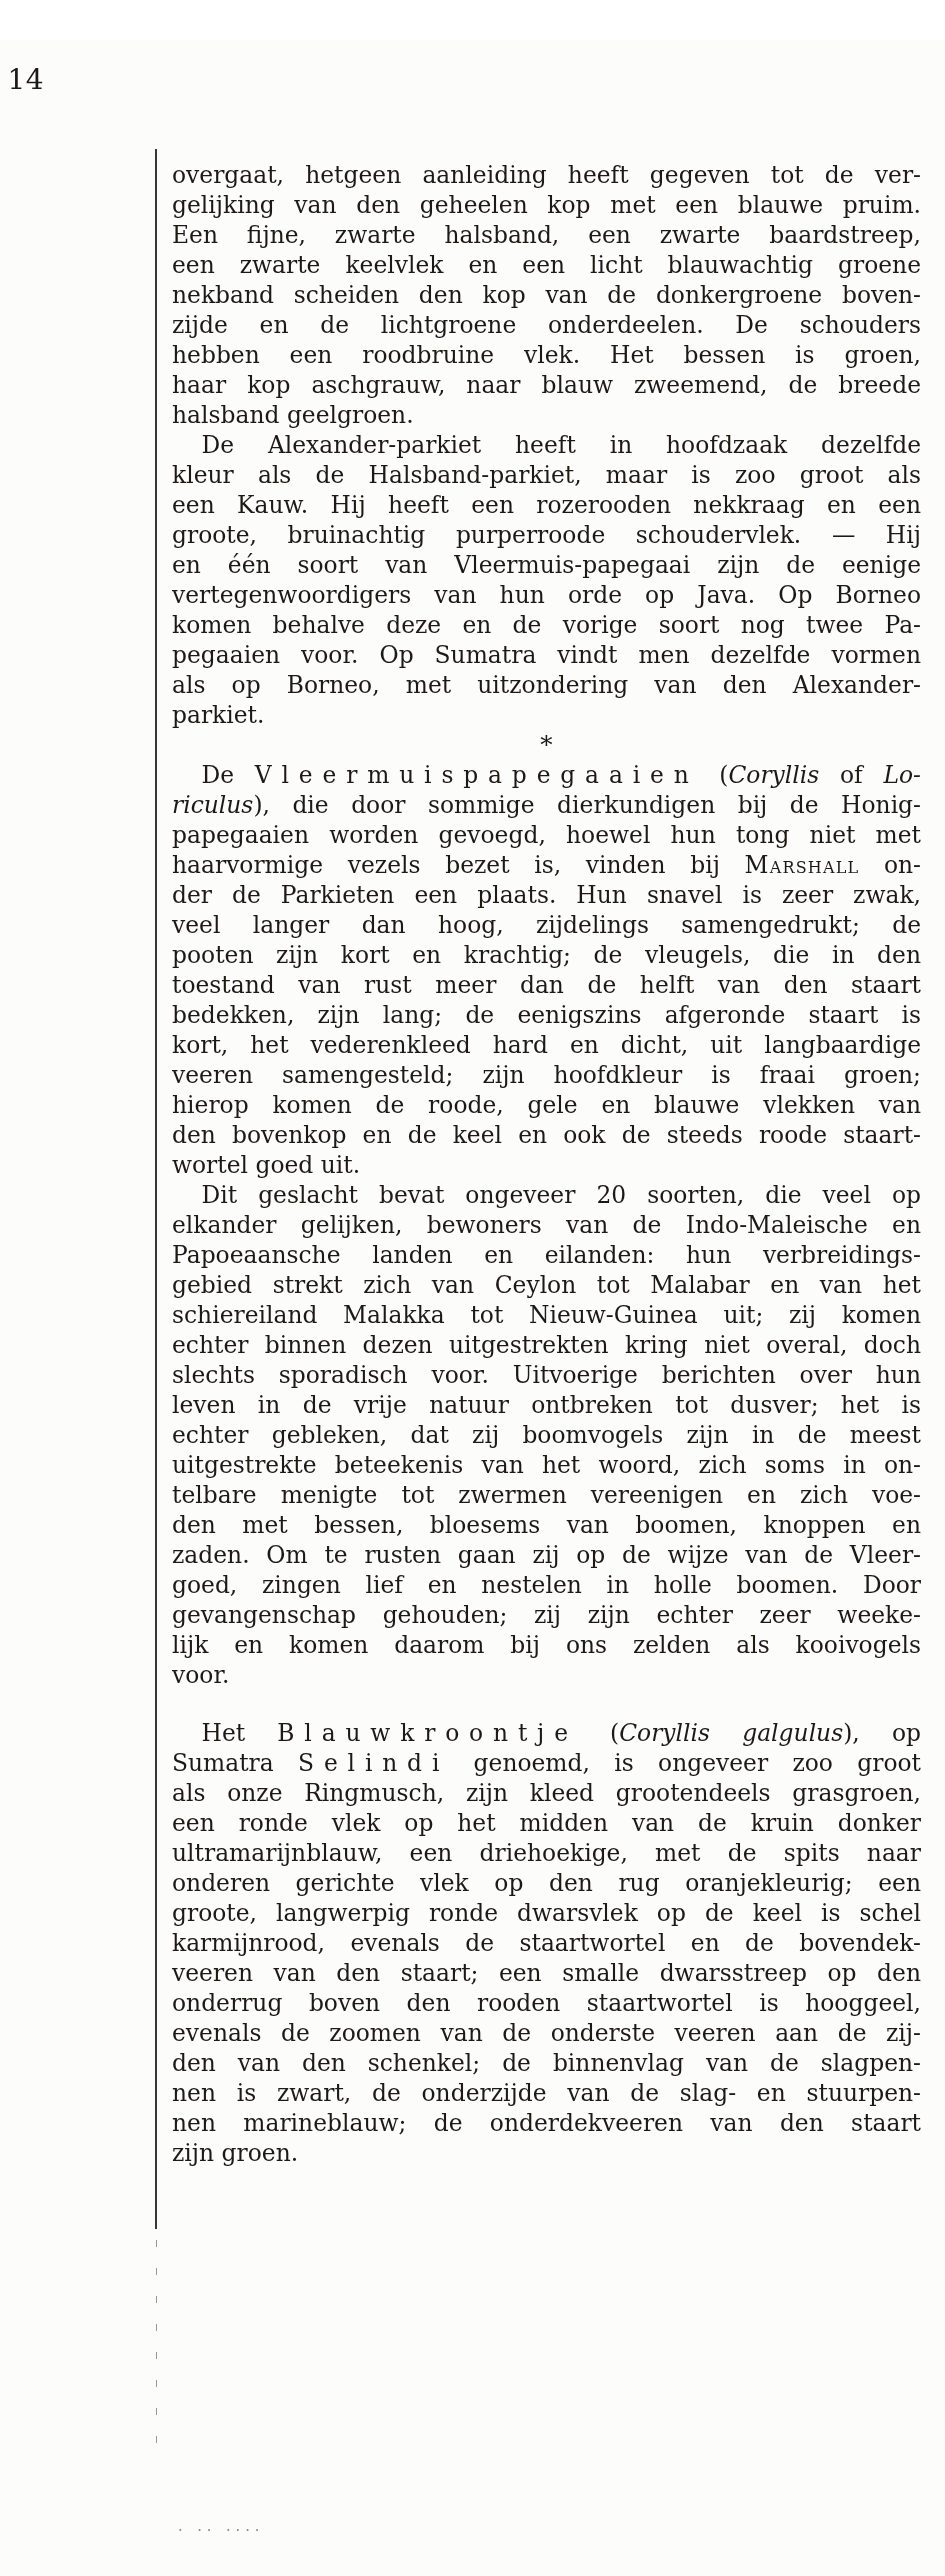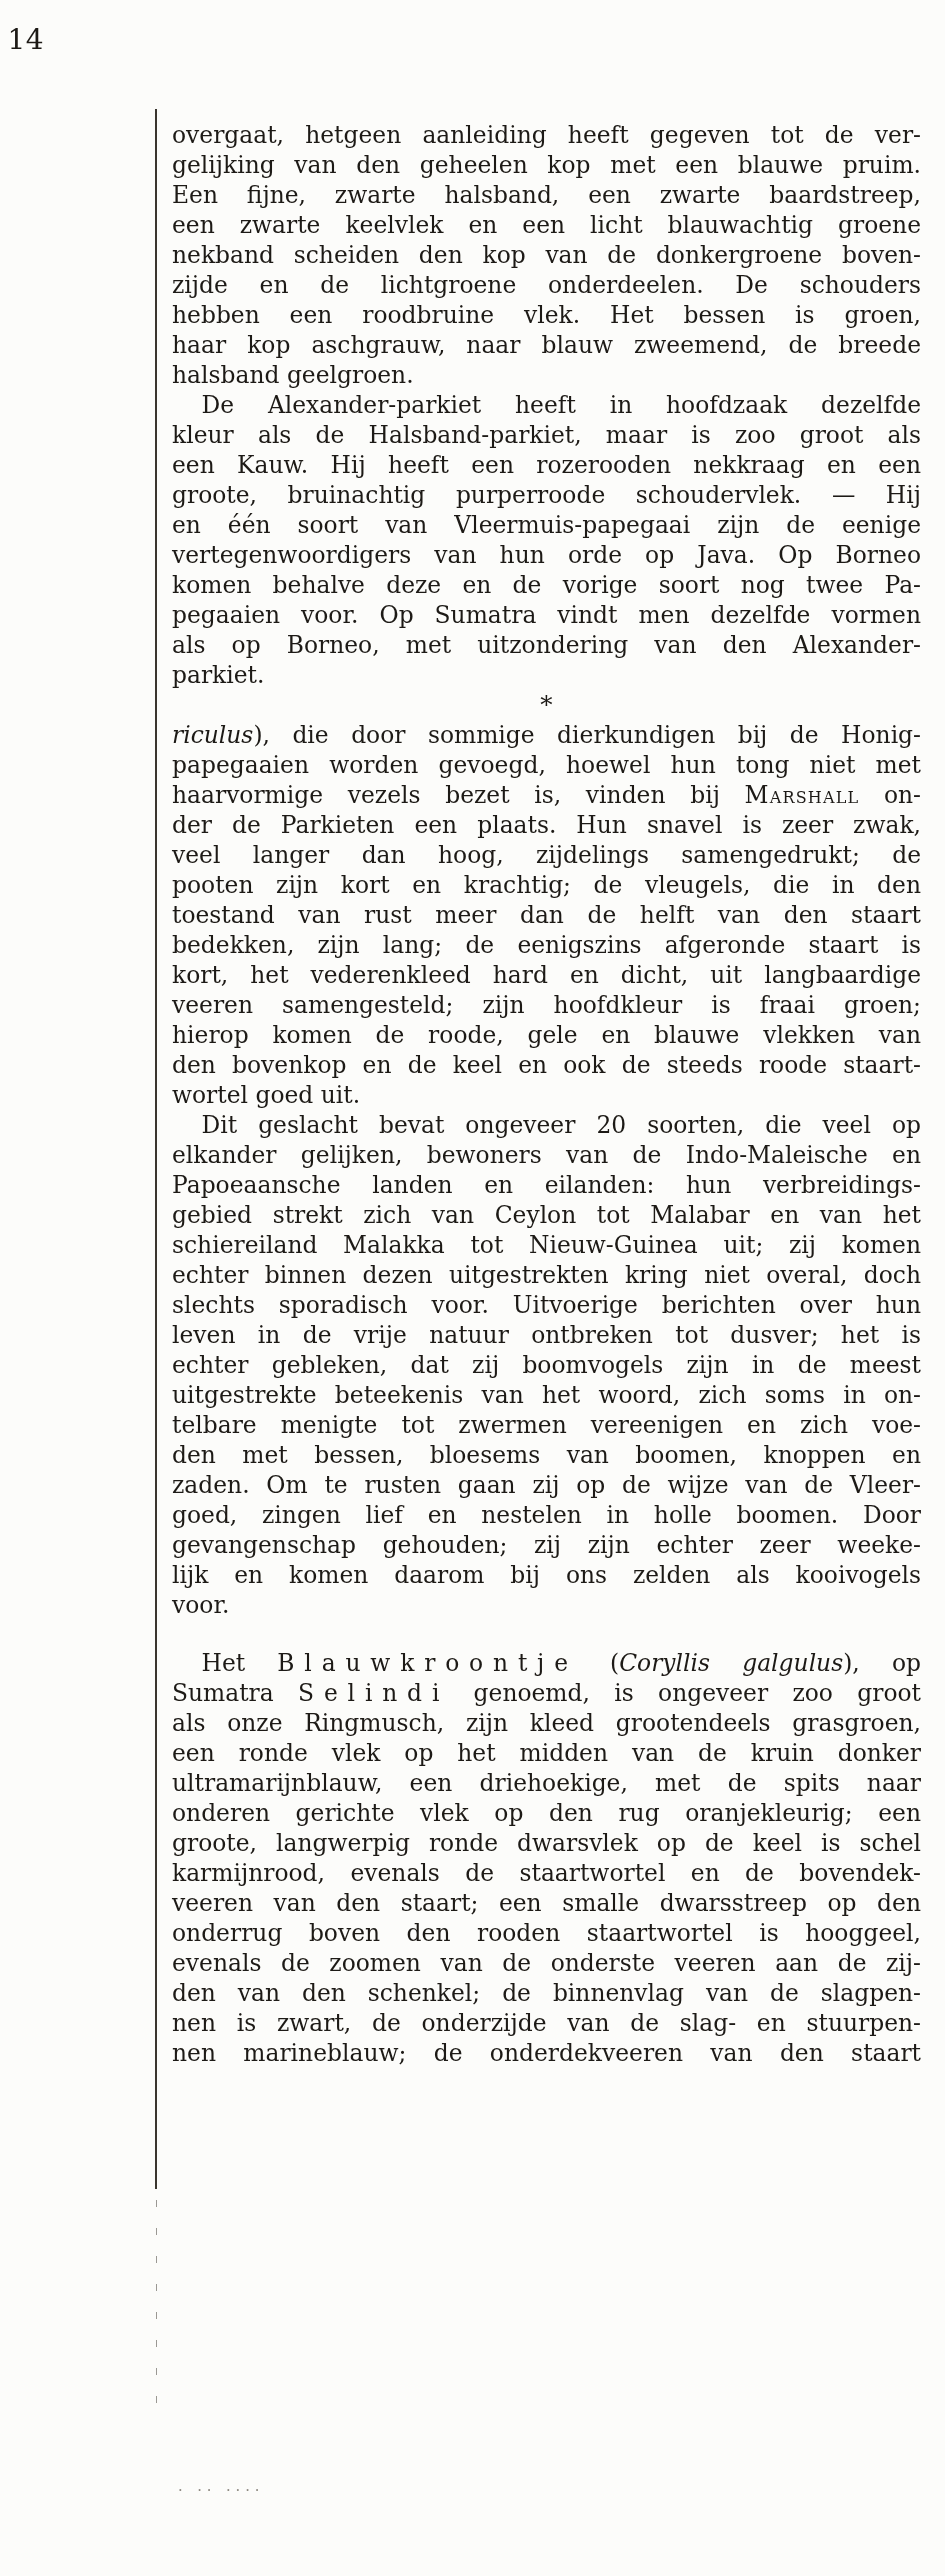--- a/index.html
+++ b/index.html
@@ -10,20 +10,21 @@
     position: relative;
     background: #ffffff;
   }
   .page {
     position: absolute;
     inset: 0;
     background: #fcfcfa;
     font-family: "DejaVu Serif", "Liberation Serif", serif;
     color: #1d1a16;
     overflow: hidden;
+    margin-top: 40px;
   }
   .page-number {
     position: absolute;
     left: 7.4px;
     top: 23.4px;
     font-size: 28px;
     letter-spacing: 0.6px;
   }
   .column-rule {
     position: absolute;
@@ -101,20 +102,21 @@
         <div class="line">groote, bruinachtig purperroode schoudervlek. — Hij</div>
         <div class="line">en één soort van Vleermuis-papegaai zijn de eenige</div>
         <div class="line">vertegenwoordigers van hun orde op Java. Op Borneo</div>
         <div class="line">komen behalve deze en de vorige soort nog twee Pa-</div>
         <div class="line">pegaaien voor. Op Sumatra vindt men dezelfde vormen</div>
         <div class="line">als op Borneo, met uitzondering van den Alexander-</div>
         <div class="line last">parkiet.</div>
       </div>
       <div class="line separator">*</div>
       <div class="para">
+        <div class="line first"><span class="seg-n">De </span><span class="seg-sp">Vleermuispapegaaien</span><span class="seg-n"> (</span><span class="seg-i">Coryllis</span><span class="seg-n"> of </span><span class="seg-i">Lo-</span></div>
         <div class="line"><span class="seg-i">riculus</span><span class="seg-n">), die door sommige dierkundigen bij de Honig-</span></div>
         <div class="line">papegaaien worden gevoegd, hoewel hun tong niet met</div>
         <div class="line"><span class="seg-n">haarvormige vezels bezet is, vinden bij </span><span class="seg-sc">Marshall</span><span class="seg-n"> on-</span></div>
         <div class="line">der de Parkieten een plaats. Hun snavel is zeer zwak,</div>
         <div class="line">veel langer dan hoog, zijdelings samengedrukt; de</div>
         <div class="line">pooten zijn kort en krachtig; de vleugels, die in den</div>
         <div class="line">toestand van rust meer dan de helft van den staart</div>
         <div class="line">bedekken, zijn lang; de eenigszins afgeronde staart is</div>
         <div class="line">kort, het vederenkleed hard en dicht, uit langbaardige</div>
         <div class="line">veeren samengesteld; zijn hoofdkleur is fraai groen;</div>
@@ -150,17 +152,18 @@
         <div class="line">ultramarijnblauw, een driehoekige, met de spits naar</div>
         <div class="line">onderen gerichte vlek op den rug oranjekleurig; een</div>
         <div class="line">groote, langwerpig ronde dwarsvlek op de keel is schel</div>
         <div class="line">karmijnrood, evenals de staartwortel en de bovendek-</div>
         <div class="line">veeren van den staart; een smalle dwarsstreep op den</div>
         <div class="line">onderrug boven den rooden staartwortel is hooggeel,</div>
         <div class="line">evenals de zoomen van de onderste veeren aan de zij-</div>
         <div class="line">den van den schenkel; de binnenvlag van de slagpen-</div>
         <div class="line">nen is zwart, de onderzijde van de slag- en stuurpen-</div>
         <div class="line">nen marineblauw; de onderdekveeren van den staart</div>
+        <div class="line last">zijn groen.</div>
       </div>
     </div>
   <div class="bottom-marks">· ·· ····</div>
 </div>
 
 
 </body></html>

